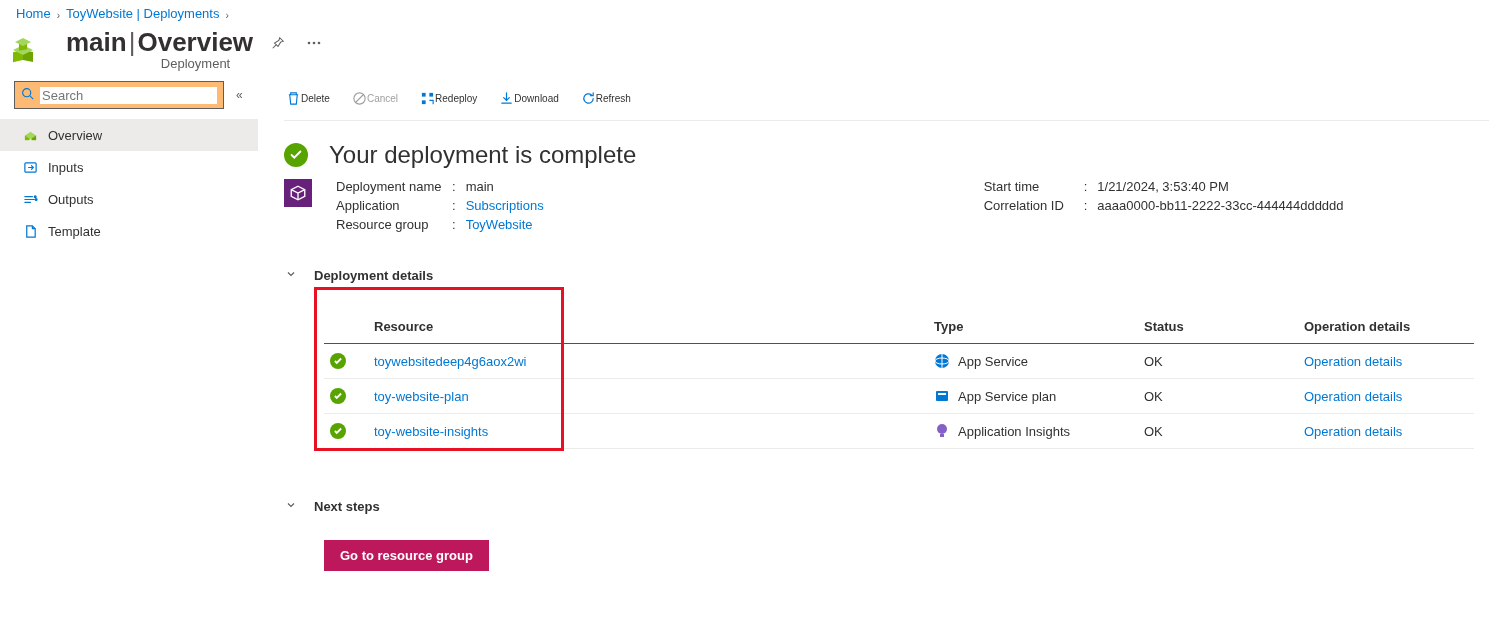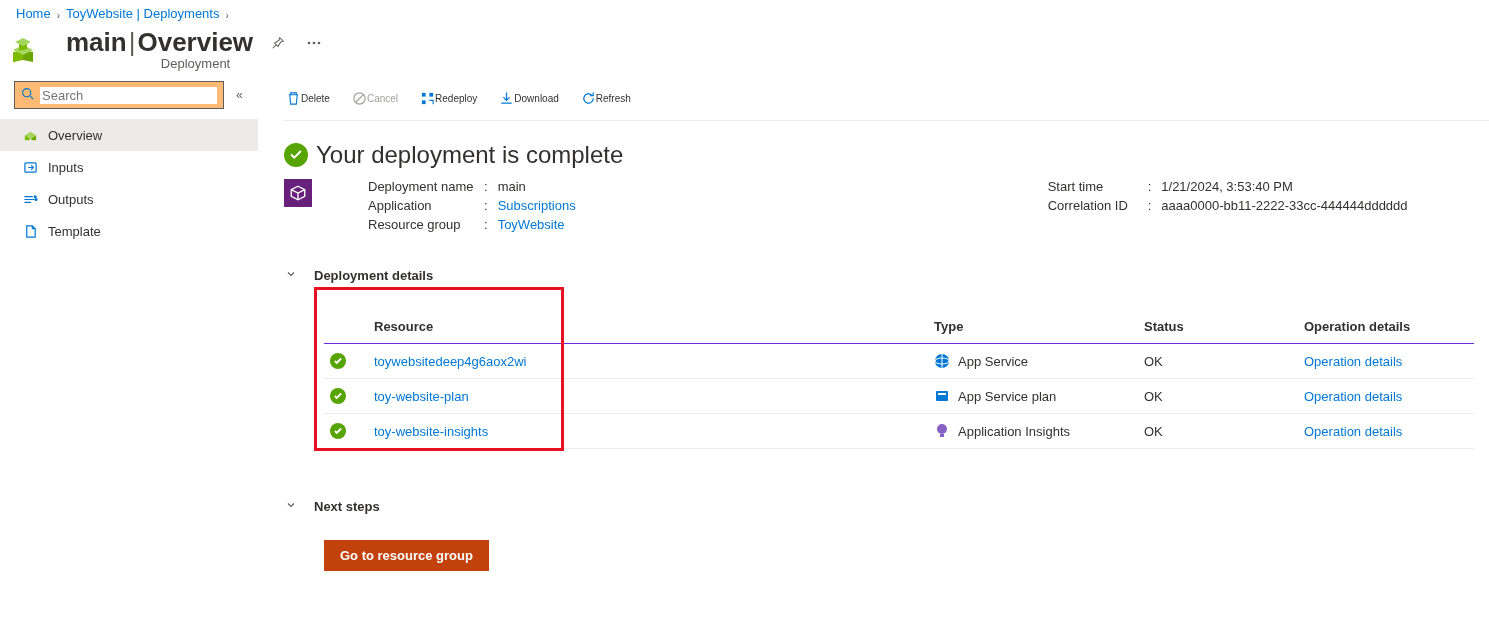--- a/index.html
+++ b/index.html
@@ -98,38 +98,38 @@
   }
   .tb-item {
     display:flex; align-items:center; 
     font-size:10px; color:#323130;
     background:none; border:none; cursor:pointer; padding:4px 2px;
   }
   .tb-item.disabled { color:#a19f9d; cursor:default; }
   .tb-item svg { flex-shrink:0; }
 
   .status-row {
-    display:flex; align-items:center; gap:8px;
+    display:flex; align-items:center; gap:21px;
     padding:20px 0 8px;
   }
   .status-row .check {
     width:24px; height:24px; border-radius:50%;
     background:#57a300; display:flex; align-items:center; justify-content:center;
     color:#fff; font-size:14px; font-weight:bold;
   }
   .status-text { font-size:24px; font-weight:400; }
 
   .meta-row { display:flex; gap:24px; }
   .meta-icon {
     width:28px; height:28px; background:#68217a;
     display:flex; align-items:center; justify-content:center;
     color:#fff; font-size:15px; flex-shrink:0; margin-top:2px;
   }
   .meta-grid { display:flex; gap:60px; }
-  .meta-col .kv { display:flex; gap:4px; font-size:13px; padding:2px 0; align-items:center;margin-left:32px;}
+  .meta-col .kv { display:flex; gap:4px; font-size:13px; padding:2px 0; align-items:center;}
   .meta-col .kv .k { width:112px; color:#323130; }
   .meta-col .kv .colon { padding-right:6px; color:#323130;}
   .meta-col .kv .v { color:#323130; }
   .meta-col.right .kv .k { width:96px; }
 
   .section {
     margin-top:28px;
   }
   .section-head {
     display:flex; align-items:center; gap:16px;
@@ -164,21 +164,21 @@
     width:16px; height:16px; border-radius:50%;
     background:#57a300; display:flex; align-items:center; justify-content:center;
     color:#fff; font-size:10px; margin-left:6px;
   }
   .rt-row .res-name { padding-left:0; }
   .rt-row .type-cell { display:flex; align-items:flex-end; gap:8px; }
   .type-ico { width:16px; height:16px; display:flex; align-items:center; justify-content:center; border-radius:2px;}
 
   .go-btn {
     margin:20px 0 0 40px;
-    background:#c2410c; color:#fff;
+    background:#be185d; color:#fff;
     border:none; padding:8px 16px;
     font-size:13px; font-weight:600;
     cursor:pointer;
   }
 </style>
 </head>
 <body>
 
 <nav class="breadcrumb">
   <a class="link">Home</a>

